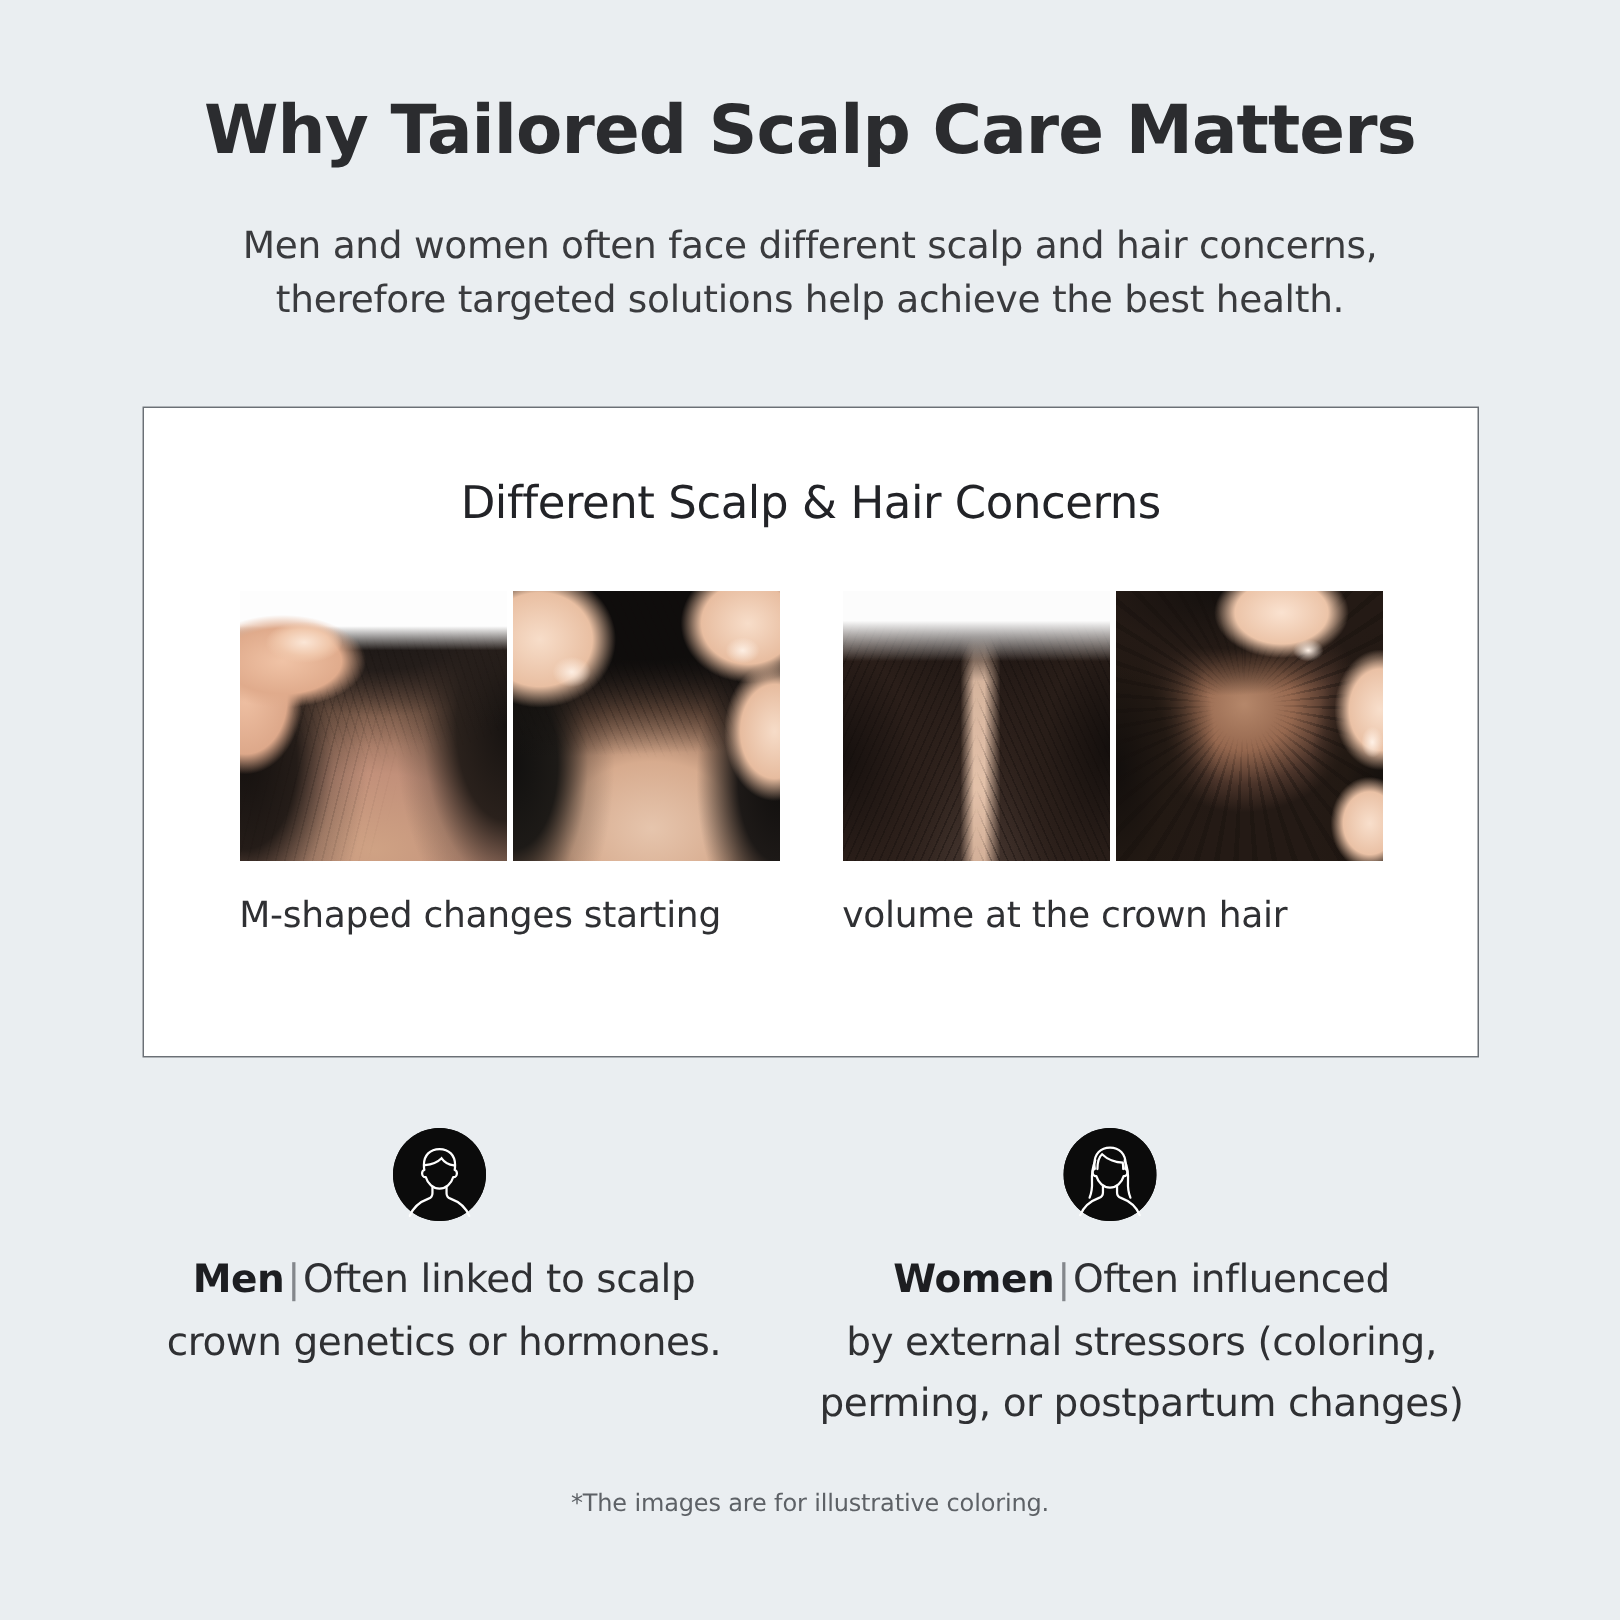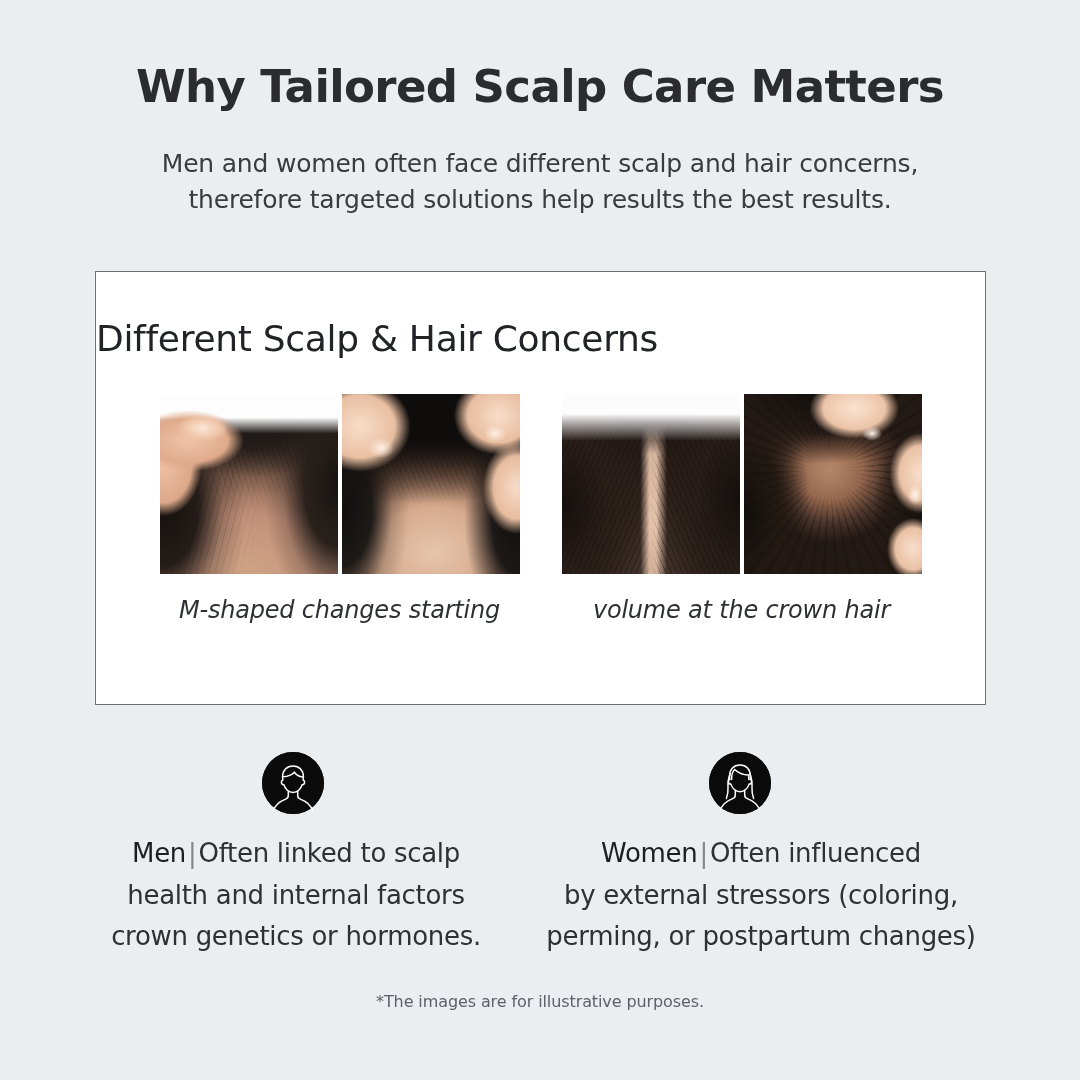--- a/index.html
+++ b/index.html
@@ -36,22 +36,22 @@
   
   .card {
     position:absolute;
     left:95px; top:271px;
     width:891px; height:434px;
     background:#ffffff;
     border:1px solid #6b7076;
   }
   .card-title {
     position:absolute; left:0; top:46px; width:100%;
-    text-align:left;
-    font-size:36px;
+    text-align:center;
+    font-size:30px;
     color:#222327;
     letter-spacing:-0.3px;
   }
 
   
   .photo-row {
     position:absolute;
     left:0; top:122px;
     width:100%;
     display:flex;
@@ -213,59 +213,58 @@
       radial-gradient(ellipse 5% 7% at 96% 56%, #fff1e6 0%, rgba(255,241,230,0) 82%);
   }
 
   
   .caption-row {
     position:absolute; left:0; top:322px; width:100%;
     display:flex; justify-content:center; gap:42px;
   }
   .caption {
     width:360px;
-    text-align:center;
+    text-align:left;
     font-size:24px;
     line-height:1.34;
     color:#2f3033;
     letter-spacing:-0.2px;
-    font-style:italic;
   }
   .caption span { display:block; }
 
   
   .avatars { position:absolute; left:0; top:752px; width:1080px; height:64px; }
   .avatar { position:absolute; top:0; width:62px; height:62px; border-radius:50%; background:#0b0b0b; }
   .avatar.men   { left:262px; }
   .avatar.women { left:709px; }
   .avatar svg { display:block; width:62px; height:62px; }
 
   
   .desc { position:absolute; top:833px; font-size:26px; line-height:1.6; color:#2f3033; letter-spacing:-0.3px; text-align:center; }
-  .desc b { font-weight:normal; color:#1d1e21; }
+  .desc b { font-weight:bold; color:#1d1e21; }
   .desc .sep { color:#84878c; padding:0 2px; }
   .desc span.line { display:block; }
   .desc-men   { left:96px;  width:400px; }
   .desc-women { left:516px; width:490px; }
 
   .footnote {
     position:absolute; left:0; top:992px; width:1080px;
     text-align:center; font-size:16px; color:#5d6166; letter-spacing:-0.1px;
   }
 </style>
 </head>
 <body>
 
 <div class="page">
 
   <h1 class="headline">Why Tailored Scalp Care Matters</h1>
 
   <div class="subhead">
     <span>Men and women often face different scalp and hair concerns,</span>
-    <span>therefore targeted solutions help results the best results.</span>
+    <span>therefore targeted solutions help achieve the best health.</span>
   </div>
 
   <div class="card">
 
     <div class="card-title">Different Scalp &amp; Hair Concerns</div>
 
     <div class="photo-row">
 
       <div class="photo-group">
         <div class="photo p1">
@@ -344,27 +343,26 @@
         <path d="M26.3 38.6v4.4c0 1.6-1 3-2.6 3.6-6.3 2.3-10.7 6.9-12.5 11.5" fill="none" stroke="#ffffff" stroke-width="1.5" stroke-linecap="round"></path>
         <path d="M35.7 38.6v4.4c0 1.6 1 3 2.6 3.6 6.3 2.3 10.7 6.9 12.5 11.5" fill="none" stroke="#ffffff" stroke-width="1.5" stroke-linecap="round"></path>
       </svg>
     </div>
   </div>
 
   <div class="desc desc-men">
     <span class="line">
       <b>Men</b><span class="sep">|</span><span>Often linked to scalp</span>
     </span>
-    <span class="line">health and internal factors</span>
     <span class="line">crown genetics or hormones.</span>
   </div>
 
   <div class="desc desc-women">
     <span class="line">
       <b>Women</b><span class="sep">|</span><span>Often influenced</span>
     </span>
     <span class="line">by external stressors (coloring,</span>
     <span class="line">perming, or postpartum changes)</span>
   </div>
 
-  <div class="footnote">*The images are for illustrative purposes.</div>
+  <div class="footnote">*The images are for illustrative coloring.</div>
 
 </div>
 
 </body></html>

